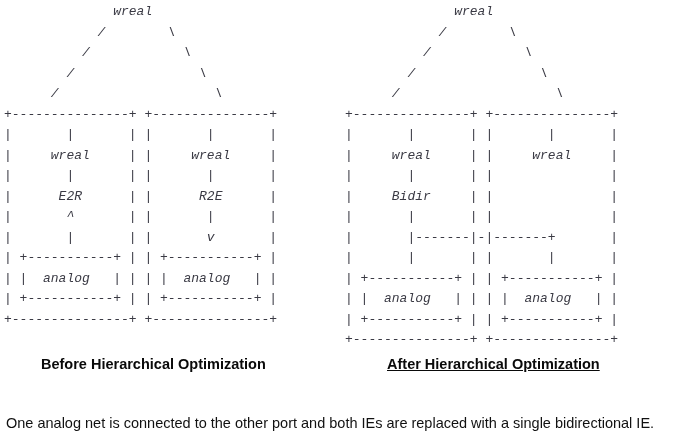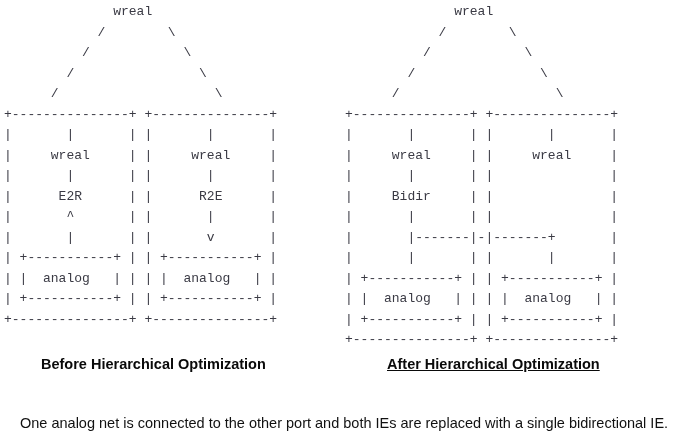--- a/index.html
+++ b/index.html
@@ -27,20 +27,21 @@
     position: absolute;
     top: 2px;
     margin: 0;
     font-family: "Liberation Mono", "DejaVu Sans Mono", monospace;
     font-size: 13px;
     line-height: 20.5px;
     letter-spacing: 0px;
     color: #3a3a44;
     white-space: pre;
     font-weight: 500;
+    font-style: italic;
   }
   #ascii-before { left: 4px; }
   #ascii-after  { left: 345px; }
 
   
   .caption {
     position: absolute;
     top: 356px;
     font-family: "Liberation Sans", sans-serif;
     font-size: 14.5px;
@@ -49,21 +50,21 @@
     white-space: nowrap;
     margin-left: 11px;
   }
   #caption-before { left: 30px; }
   #caption-after  { left: 376px; text-decoration: underline; }
 
   
   .description {
     position: absolute;
     top: 398px;
-    left: 20px;
+    left: 6px;
     width: 652px;
     font-family: "Liberation Sans", sans-serif;
     font-size: 14.5px;
     font-weight: normal;
     line-height: 21px;
     color: #111111;
   }
 </style>
 </head>
 <body>

